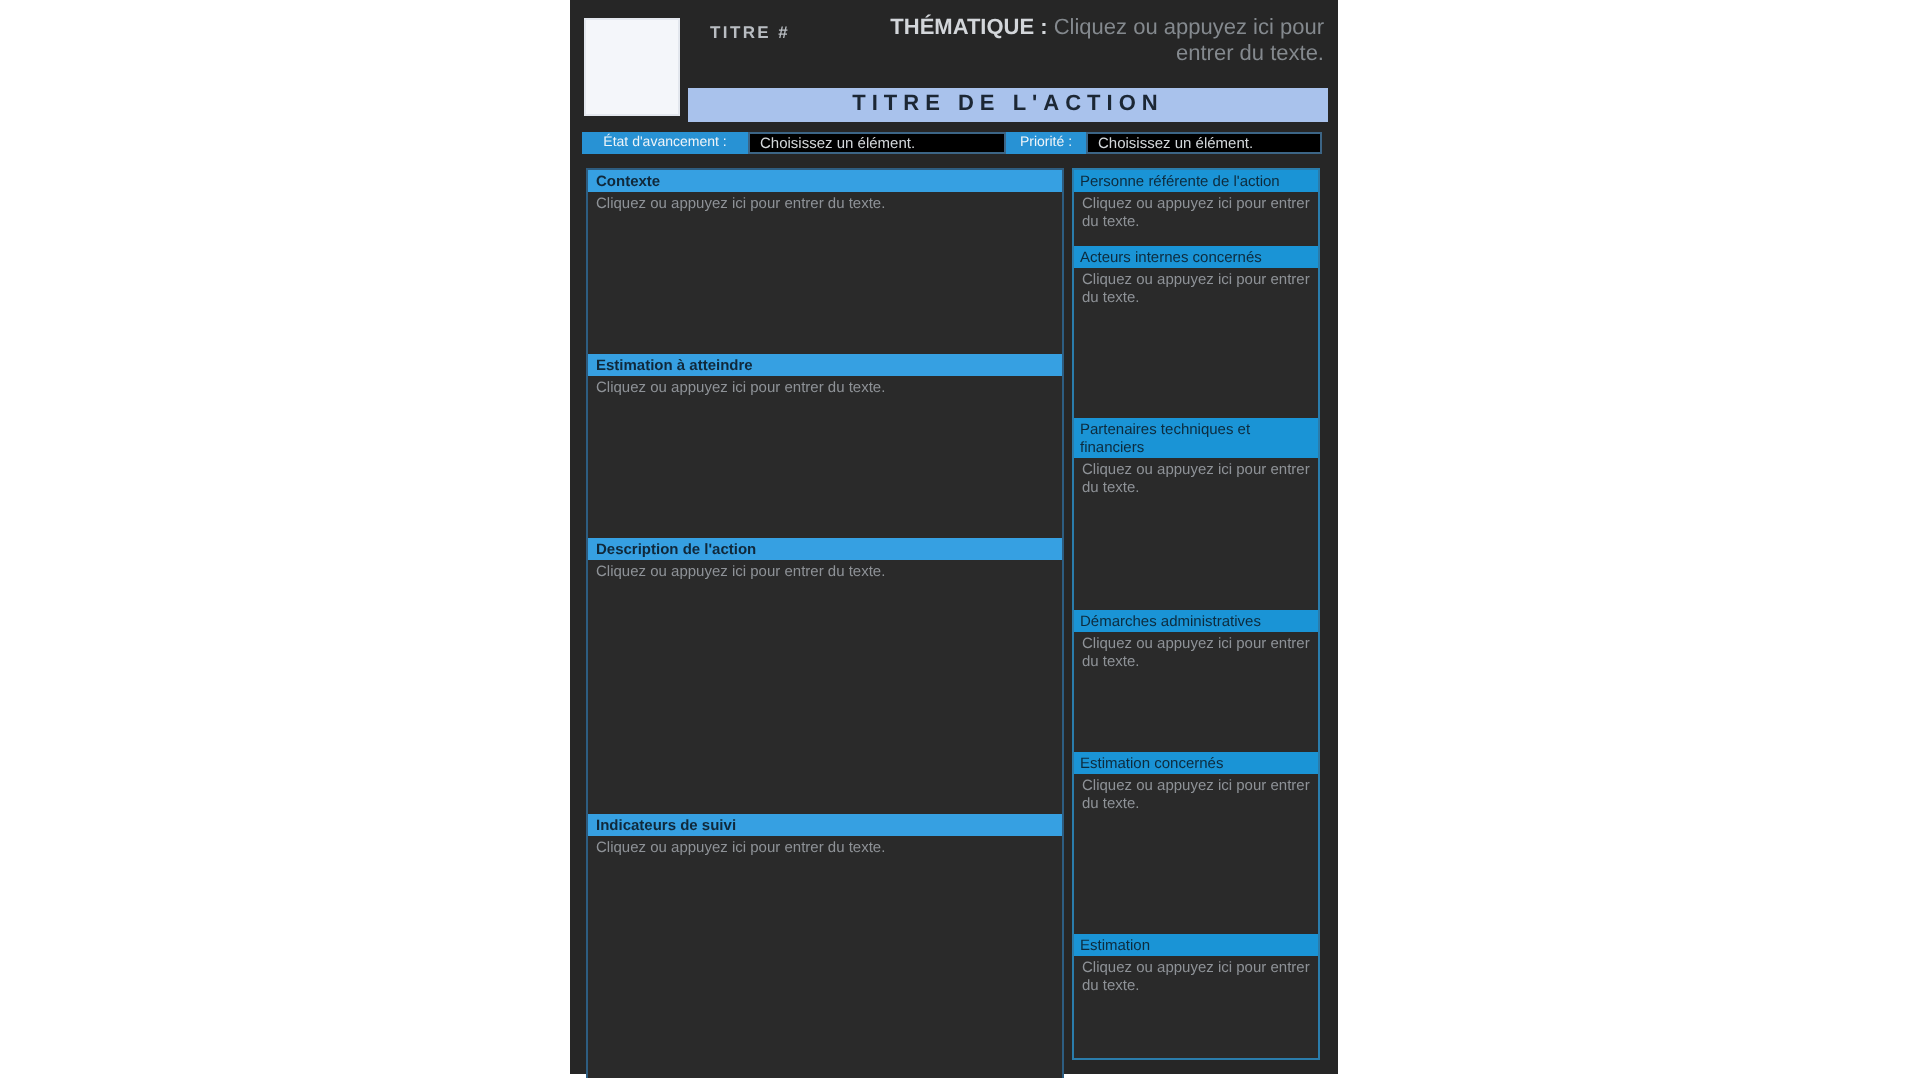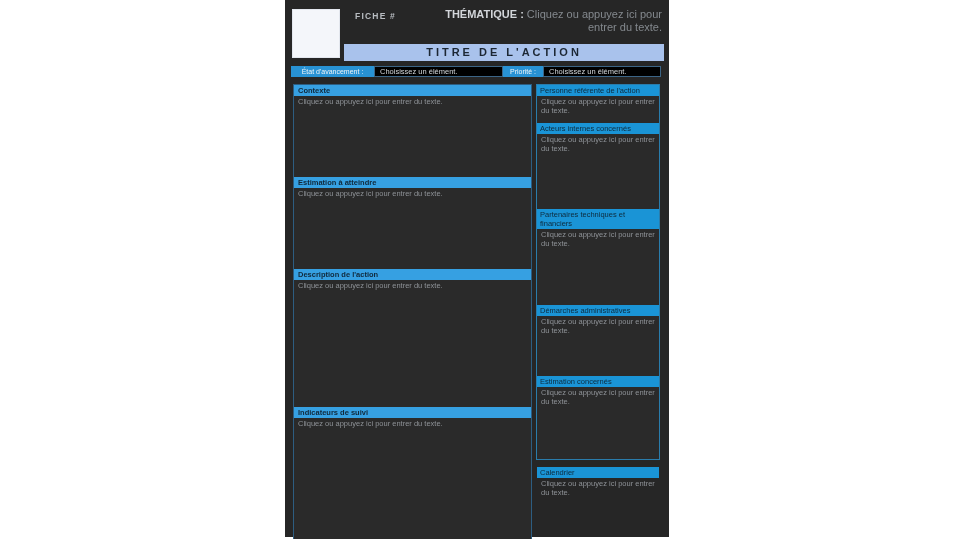--- a/index.html
+++ b/index.html
@@ -43,42 +43,42 @@
   }
   #etat-label{left:6px;width:83px;}
   #etat-drop{left:89px;width:129px;}
   #prio-label{left:218px;width:40px;}
   #prio-drop{left:258px;width:118px;}
   
   .col{
     position:absolute;top:84px;background:#2a2a2a;box-sizing:border-box;
   }
   #left-col{left:8px;width:239px;height:518px;border:1px solid #2d5d81;}
-  #right-col{left:251px;width:124px;height:376px;border:1px solid #2a7cab;}
+  #right-col{left:251px;width:124px;height:446px;border:1px solid #2a7cab;}
   .section{position:absolute;left:0;right:0;}
   .sec-header{
     background:#36a0e2;color:#10283a;font-size:7.5px;line-height:9px;
     padding:1px 0 1px 4px;min-height:9px;
   }
   #right-col .sec-header{
     background:#1a94d6;font-weight:normal;color:#0d2b3d;padding-left:3px;
   }
   #left-col .sec-header{font-weight:bold;}
   .sec-body{
     color:#8e9297;font-size:7.5px;line-height:8.5px;padding:2px 4px 0 4px;
   }
 </style>
 </head>
 <body>
 
 <div class="page">
 
   <div class="logo-box"></div>
 
-  <div class="fiche">FICHE #</div>
+  <div class="fiche">TITRE #</div>
 
   <div class="thematique">
     <span class="label">THÉMATIQUE :</span><span> Cliquez ou appuyez ici pour entrer du texte.</span>
   </div>
 
   <div class="banner">TITRE DE L'ACTION</div>
 
   <div class="status-label" id="etat-label">État d'avancement :</div>
   <div class="status-drop" id="etat-drop">Choisissez un élément.</div>
   <div class="status-label" id="prio-label">Priorité :</div>
@@ -117,18 +117,18 @@
       </div>
       <div class="section" style="top: 220px;">
         <div class="sec-header">Démarches administratives</div>
         <div class="sec-body">Cliquez ou appuyez ici pour entrer du texte.</div>
       </div>
       <div class="section" style="top: 291px;">
         <div class="sec-header">Estimation concernés</div>
         <div class="sec-body">Cliquez ou appuyez ici pour entrer du texte.</div>
       </div>
       <div class="section" style="top: 382px;">
-        <div class="sec-header">Calendrier</div>
+        <div class="sec-header">Estimation</div>
         <div class="sec-body">Cliquez ou appuyez ici pour entrer du texte.</div>
       </div>
     </div>
 
 </div>
 
 </body></html>

